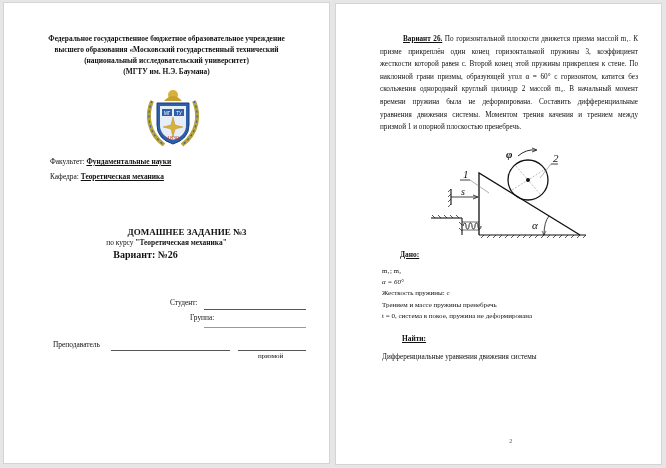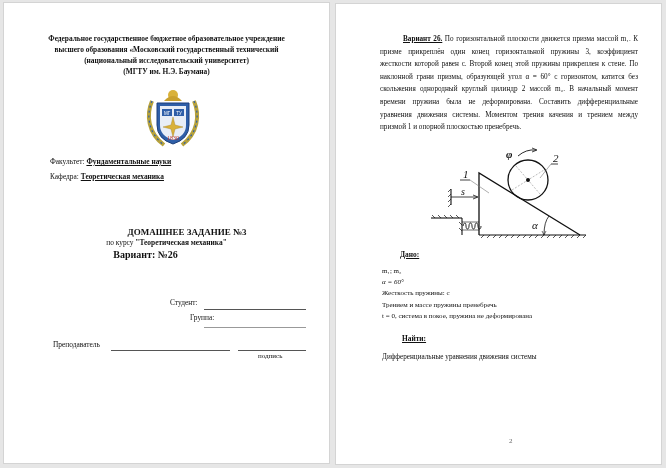--- a/index.html
+++ b/index.html
@@ -75,21 +75,21 @@
   <div class="abs var center">Вариант: №26</div>
 
   <div class="abs lbl" style="left:166px;top:295px;">Студент:</div>
   <div class="line" style="left:200px;top:306px;width:102px;"></div>
   <div class="abs lbl" style="left:166px;top:310px;padding-left:20px;">Группа:</div>
   <div class="line" style="left:200px;top:324px;width:102px;border-top-color:#999;"></div>
 
   <div class="abs lbl" style="left:49px;top:337px;">Преподаватель</div>
   <div class="line" style="left:107px;top:347px;width:119px;"></div>
   <div class="line" style="left:234px;top:347px;width:68px;"></div>
-  <div class="abs lbl" style="left:254px;top:349px;font-size:7px;">подпись</div>
+  <div class="abs lbl" style="left:254px;top:349px;font-size:7px;">призмой</div>
 </div>
 
 <div class="page" id="page2">
   <div class="abs body2" style="width:258px;">
     <p><u><b>Вариант 26.</b></u> <span>По горизонтальной плоскости движется призма массой m₁. К призме прикреплён один конец горизонтальной пружины 3, коэффициент жесткости которой равен с. Второй конец этой пружины прикреплен к стене. По наклонной грани призмы, образующей угол α = 60° с горизонтом, катится без скольжения однородный круглый цилиндр 2 массой m₂. В начальный момент времени пружина была не деформирована. Составить дифференциальные уравнения движения системы. Моментом трения качения и трением между призмой 1 и опорной плоскостью пренебречь.</span></p>
   </div>
 
   <svg class="abs" style="left:90px;top:138px;" width="170" height="100" viewBox="0 0 170 100">
     <g stroke="#111" fill="none" stroke-width="1.1">
 

